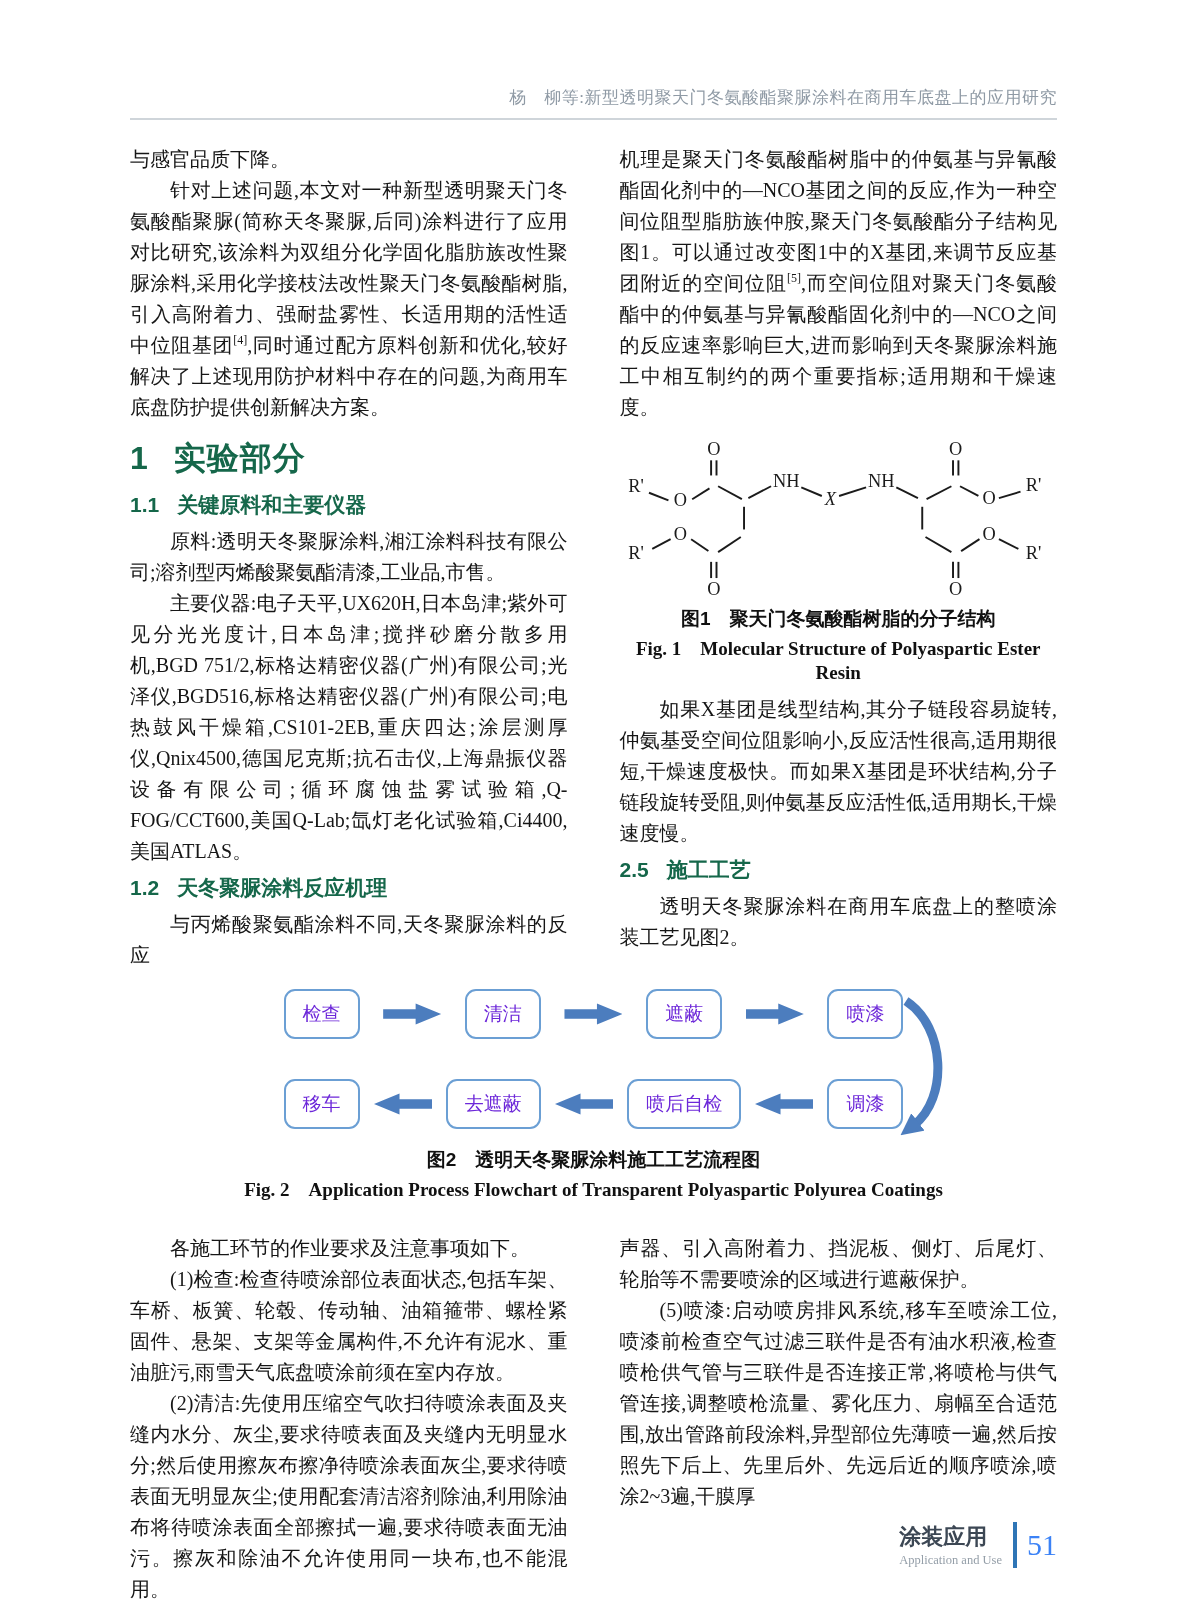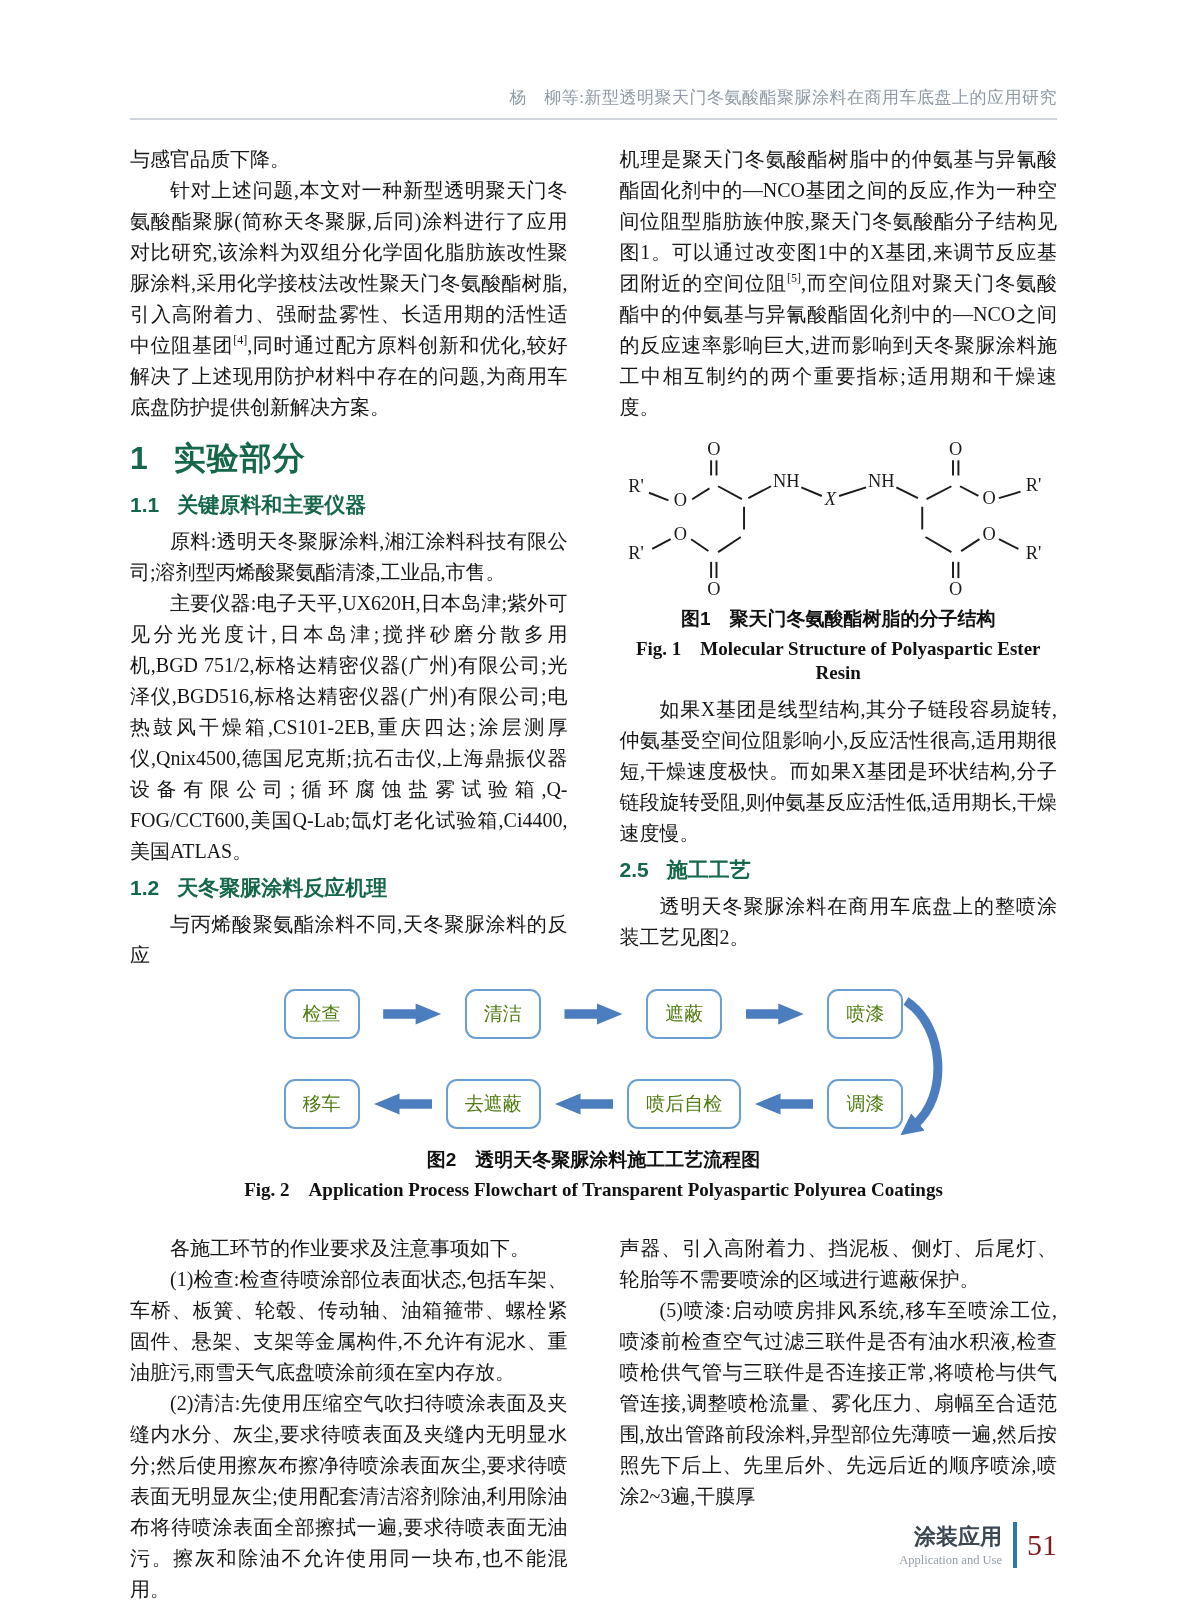--- a/index.html
+++ b/index.html
@@ -49,37 +49,37 @@
   .chem-line { stroke:#1b1b1b; stroke-width:1.8; }
   .chem-label { font-family:"Liberation Serif","DejaVu Serif",serif; font-size:17px; fill:#1b1b1b; }
   .chem-x { font-style:italic; }
   
   .fig2 { margin-top:18px; }
   .flow-wrap { position:relative; width:620px; margin:0 auto; }
   .flow-row { display:flex; align-items:center; justify-content:space-between; }
   .flow-row + .flow-row { margin-top:40px; }
   .flow-box {
     border:2px solid #6b9fd4; border-radius:11px; background:#fff;
-    padding:10px 17px; font-size:19px; color:#4d7c0f; text-align:center;
+    padding:10px 17px; font-size:19px; color:#6d28d9; text-align:center;
     min-width:56px; white-space:nowrap; flex:0 0 auto;
   }
   .arr {
     height:22px; width:58px; background:#4c7dbe; flex:0 1 58px; margin:0 10px;
     clip-path:polygon(0 28%, 56% 28%, 56% 2%, 100% 50%, 56% 98%, 56% 72%, 0 72%);
   }
   .arr.left { transform:scaleX(-1); }
   .flow-curve { position:absolute; right:-60px; top:2px; }
   .fig2 .figcap-cn { margin-top:18px; }
   
   .footer { position:absolute; right:130px; bottom:48px; display:flex; align-items:center; }
-  .f-labels { text-align:right; margin-right:11px; }
+  .f-labels { text-align:left; margin-right:11px; }
   .f-cn { font-family:"Liberation Sans","DejaVu Sans",sans-serif; font-weight:bold; font-size:22px; color:#3c4754; }
   .f-en { font-size:12.5px; color:#949ea8; margin-top:1px;font-family:Liberation Serif, serif; }
   .f-bar { width:4px; height:46px; background:#2e75b6; margin-right:10px; }
-  .f-num { font-size:30px; color:#7f1d1d; }
+  .f-num { font-size:30px; color:#3b82f6; }
 </style>
 </head>
 <body>
 
 <div class="page">
 
   <div class="run-head">杨　柳等:新型透明聚天门冬氨酸酯聚脲涂料在商用车底盘上的应用研究</div>
 
   <div class="two-col">
     <div class="col">

